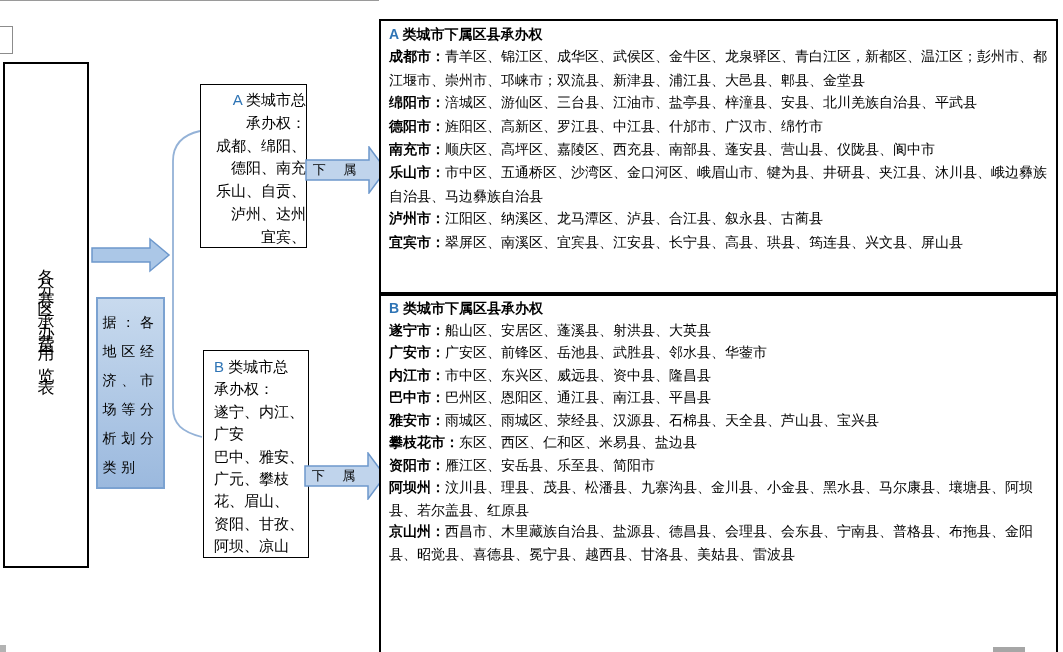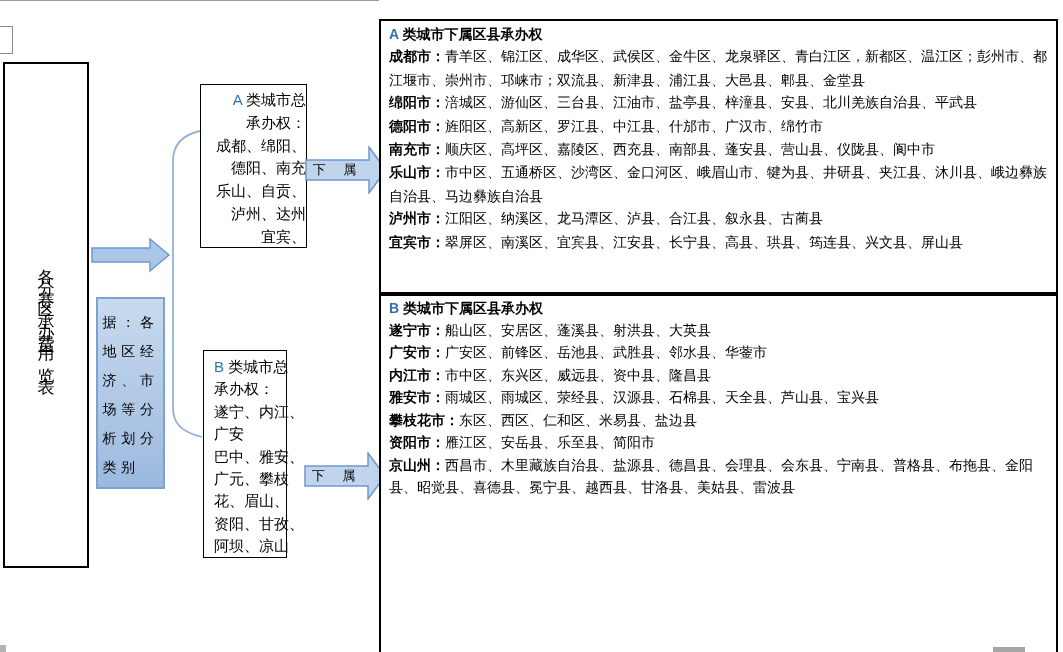--- a/index.html
+++ b/index.html
@@ -16,21 +16,21 @@
   .vtext{writing-mode:vertical-rl;text-orientation:upright;font-size:17px;letter-spacing:11px;line-height:1;}
 
   .criteria-box{position:absolute;left:96px;top:265px;width:69px;height:192px;box-sizing:border-box;
                 border:2px solid #7ba2d1;background:linear-gradient(180deg,#c8daee 0%,#9bb9de 100%);
                 display:flex;justify-content:center;padding-top:9px;margin-top:32px;}
   .criteria-text{width:56px;font-size:14px;line-height:29px;letter-spacing:4.5px;text-align:justify;}
 
   .class-box{position:absolute;border:1.5px solid #000;box-sizing:border-box;background:#fff;font-size:15px;}
   #class-a-box{left:200px;top:84px;width:107px;height:164px;padding:4px 0 0 11px;text-align:right;}
   #class-a-box .line{line-height:22.8px;white-space:nowrap;}
-  #class-b-box{left:203px;top:350px;width:84px;height:208px;padding:5px 0 0 10px;}
+  #class-b-box{left:203px;top:350px;width:106px;height:208px;padding:5px 0 0 10px;}
   #class-b-box .line{line-height:22.4px;white-space:nowrap;}
   .letter{color:#2e74b5;}
 
   .curve-svg{position:absolute;left:165px;top:125px;width:45px;height:330px;}
 
   .harrow-svg{position:absolute;left:91px;top:236px;width:80px;height:38px;}
 
   .arrow-wrap{position:absolute;width:83px;height:48px;}
   #arrow-a{left:305px;top:146px;}
   #arrow-b{left:304px;top:452px;}
@@ -167,36 +167,42 @@
         </div>
 
         <div class="entry pline">
           <span class="city">广安市：</span><span>广安区、前锋区、岳池县、武胜县、邻水县、华蓥市</span>
         </div>
 
         <div class="entry pline">
           <span class="city">内江市：</span><span>市中区、东兴区、威远县、资中县、隆昌县</span>
         </div>
 
+        <div class="entry pline">
+          <span class="city">巴中市：</span><span>巴州区、恩阳区、通江县、南江县、平昌县</span>
+        </div>
 
         <div class="entry pline">
           <span class="city">雅安市：</span><span>雨城区、雨城区、荥经县、汉源县、石棉县、天全县、芦山县、宝兴县</span>
         </div>
 
 
         <div class="entry pline">
           <span class="city">攀枝花市：</span><span>东区、西区、仁和区、米易县、盐边县</span>
         </div>
 
 
         <div class="entry pline">
           <span class="city">资阳市：</span><span>雁江区、安岳县、乐至县、简阳市</span>
         </div>
 
 
+        <div class="entry pline">
+          <span class="city">阿坝州：</span><span>汶川县、理县、茂县、松潘县、九寨沟县、金川县、小金县、黑水县、马尔康县、壤塘县、阿坝县、若尔盖县、红原县</span>
+        </div>
 
         <div class="entry pline">
           <span class="city">京山州：</span><span>西昌市、木里藏族自治县、盐源县、德昌县、会理县、会东县、宁南县、普格县、布拖县、金阳县、昭觉县、喜德县、冕宁县、越西县、甘洛县、美姑县、雷波县</span>
         </div>
       </div>
   </div>
 
   <div class="shadow-br"></div>
   <div class="shadow-bl"></div>
 

